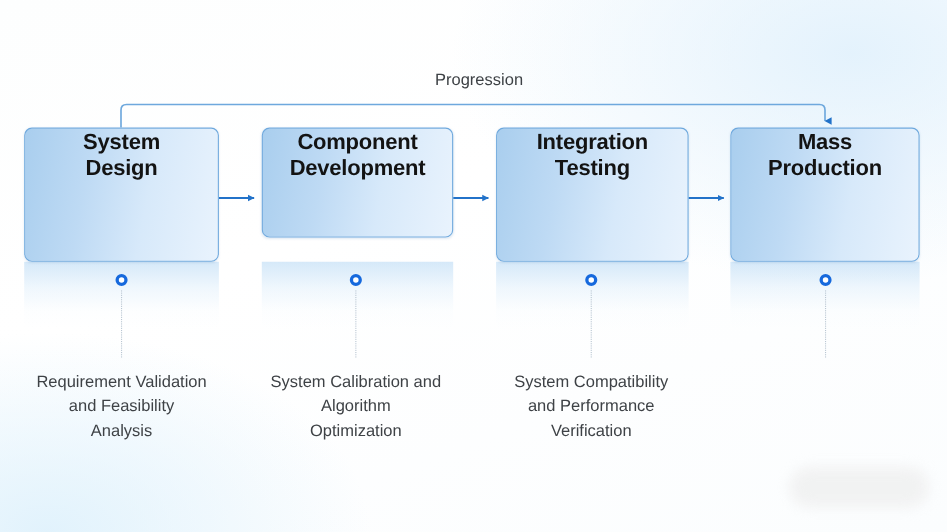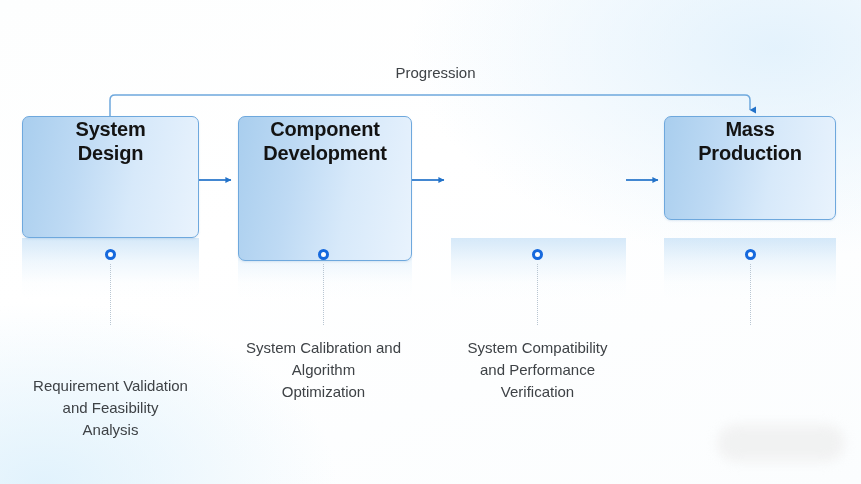--- a/index.html
+++ b/index.html
@@ -145,40 +145,44 @@
   <div class="stage-reflection" style="left:238px; top:238px; width:174px; height:62px;"></div>
   <div class="stage-reflection" style="left:451px; top:238px; width:175px; height:62px;"></div>
   <div class="stage-reflection" style="left:664px; top:238px; width:172px; height:62px;"></div>
 
   <div class="stage-box" style="left:22px; top:116px; width:177px; height:122px;">
     <div class="stage-title">System
 Design</div>
   </div>
   <div class="marker-dot" style="left:105px; top:249px;"></div>
   <div class="leader-line" style="left:110px; top:264px; height:61px;"></div>
-  <div class="caption" style="left:10px; top:337px; width:201px;margin-top:38px;">Requirement Validation
+  <div class="caption" style="left:10px; top:337px; width:201px;">Requirement Validation
 and Feasibility
 Analysis</div>
 
-  <div class="stage-box" style="left:238px; top:116px; width:174px; height:145px;">
+  <div class="stage-box" style="left:238px; top:116px; width:174px; height:100px;">
     <div class="stage-title">Component
 Development</div>
   </div>
   <div class="marker-dot" style="left:318px; top:249px;"></div>
   <div class="leader-line" style="left:323px; top:264px; height:61px;"></div>
   <div class="caption" style="left:223px; top:337px; width:201px;">System Calibration and
 Algorithm
 Optimization</div>
 
+  <div class="stage-box" style="left:451px; top:116px; width:175px; height:122px;">
+    <div class="stage-title">Integration
+Testing</div>
+  </div>
   <div class="marker-dot" style="left:532px; top:249px;"></div>
   <div class="leader-line" style="left:537px; top:264px; height:61px;"></div>
   <div class="caption" style="left:437px; top:337px; width:201px;">System Compatibility
 and Performance
 Verification</div>
 
-  <div class="stage-box" style="left:664px; top:116px; width:172px; height:104px;">
+  <div class="stage-box" style="left:664px; top:116px; width:172px; height:122px;">
     <div class="stage-title">Mass
 Production</div>
   </div>
   <div class="marker-dot" style="left:745px; top:249px;"></div>
   <div class="leader-line" style="left:750px; top:264px; height:61px;"></div>
 
 </div>
 
 </body></html>

